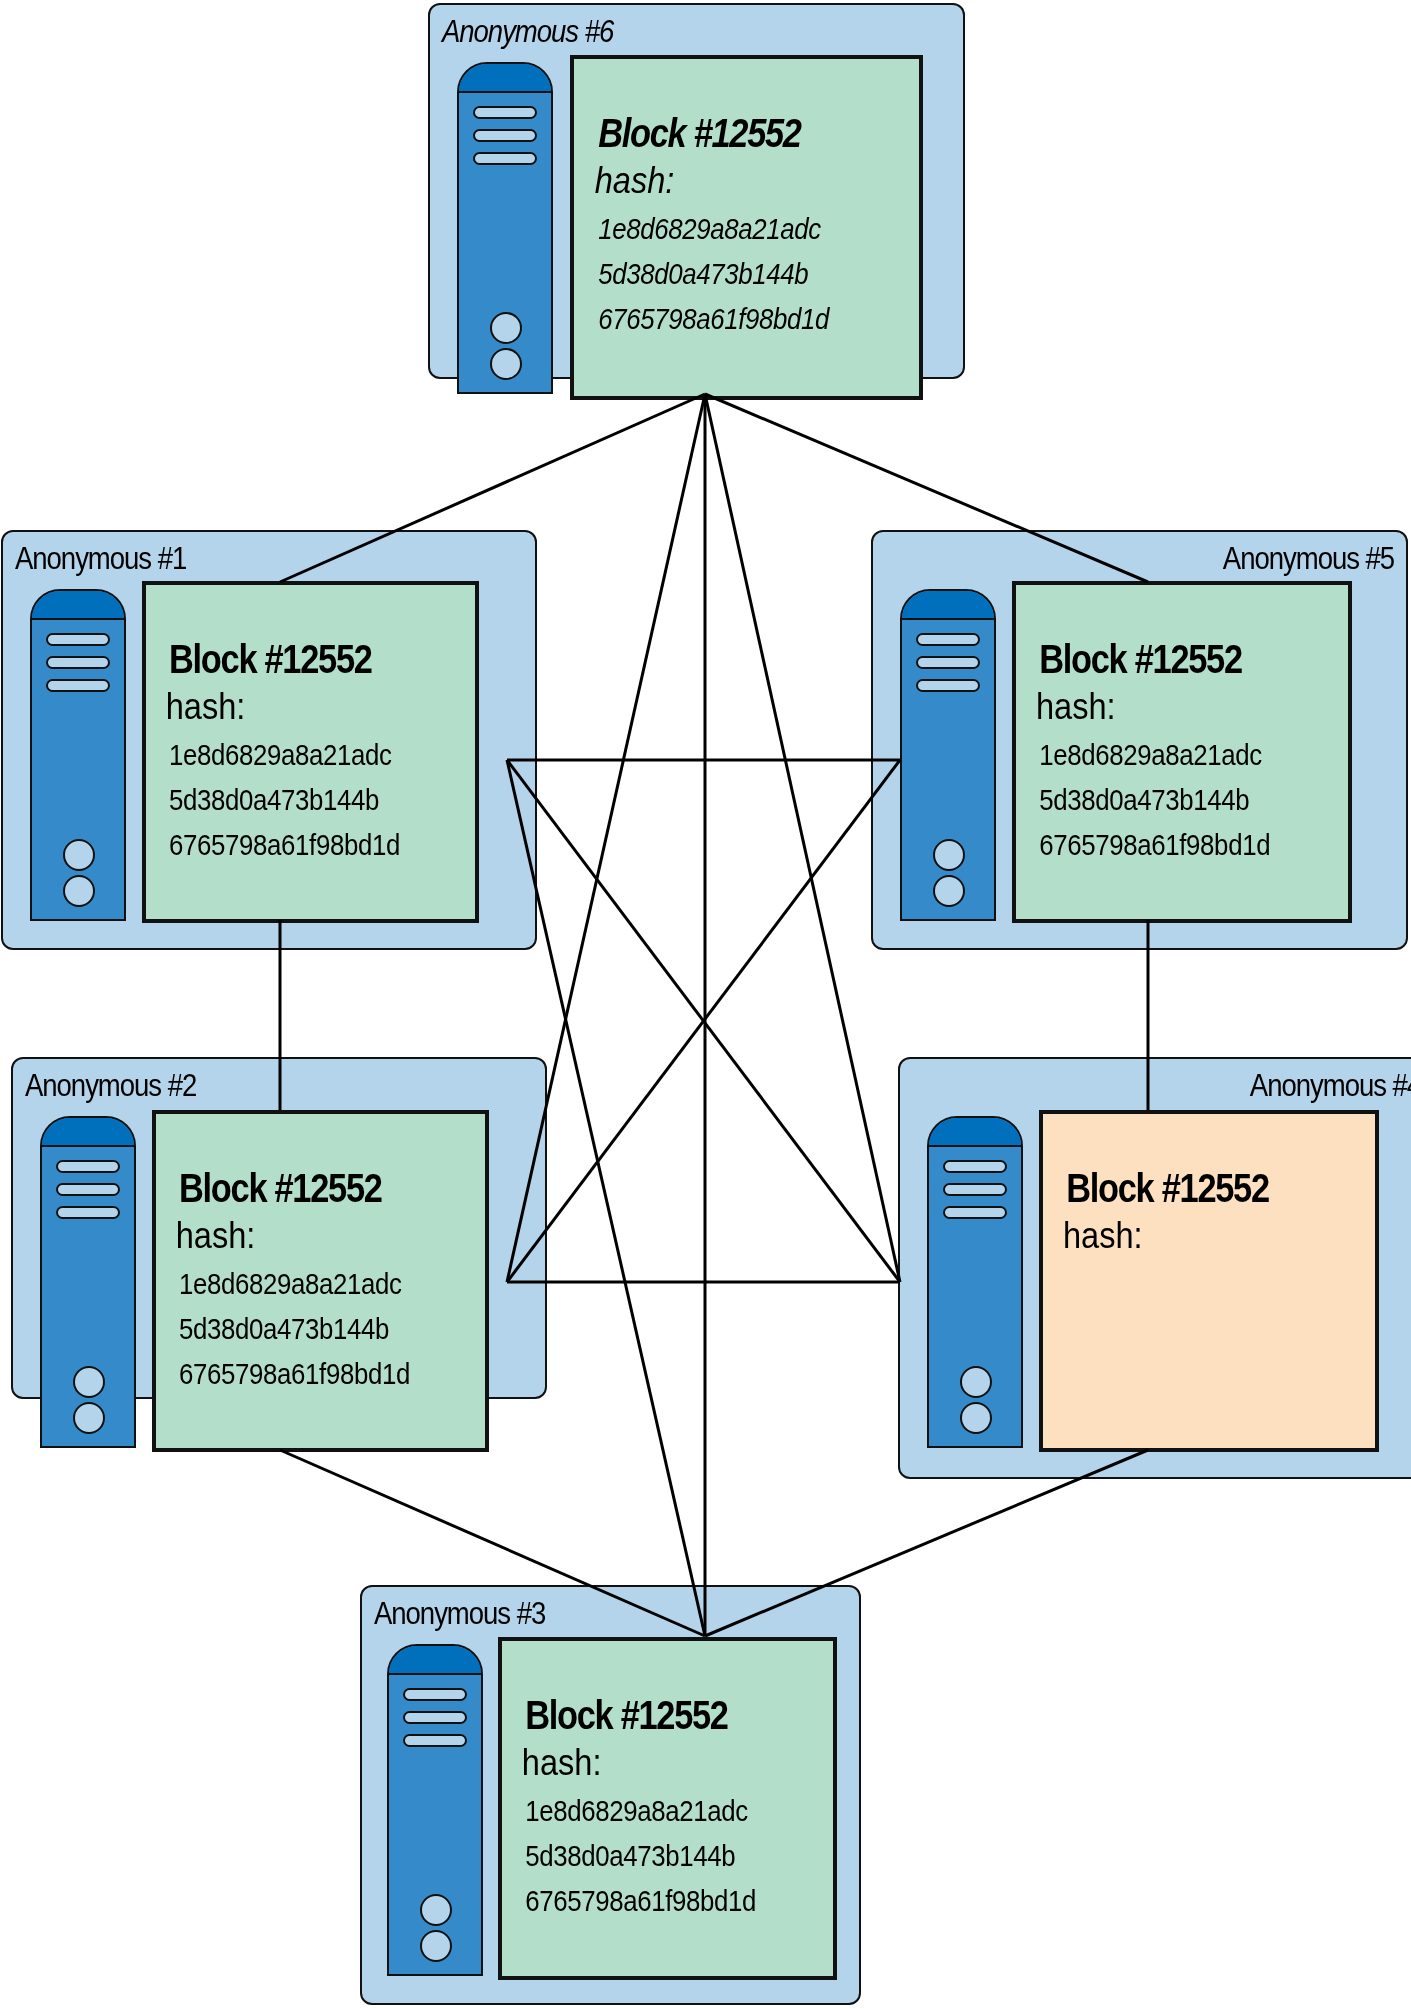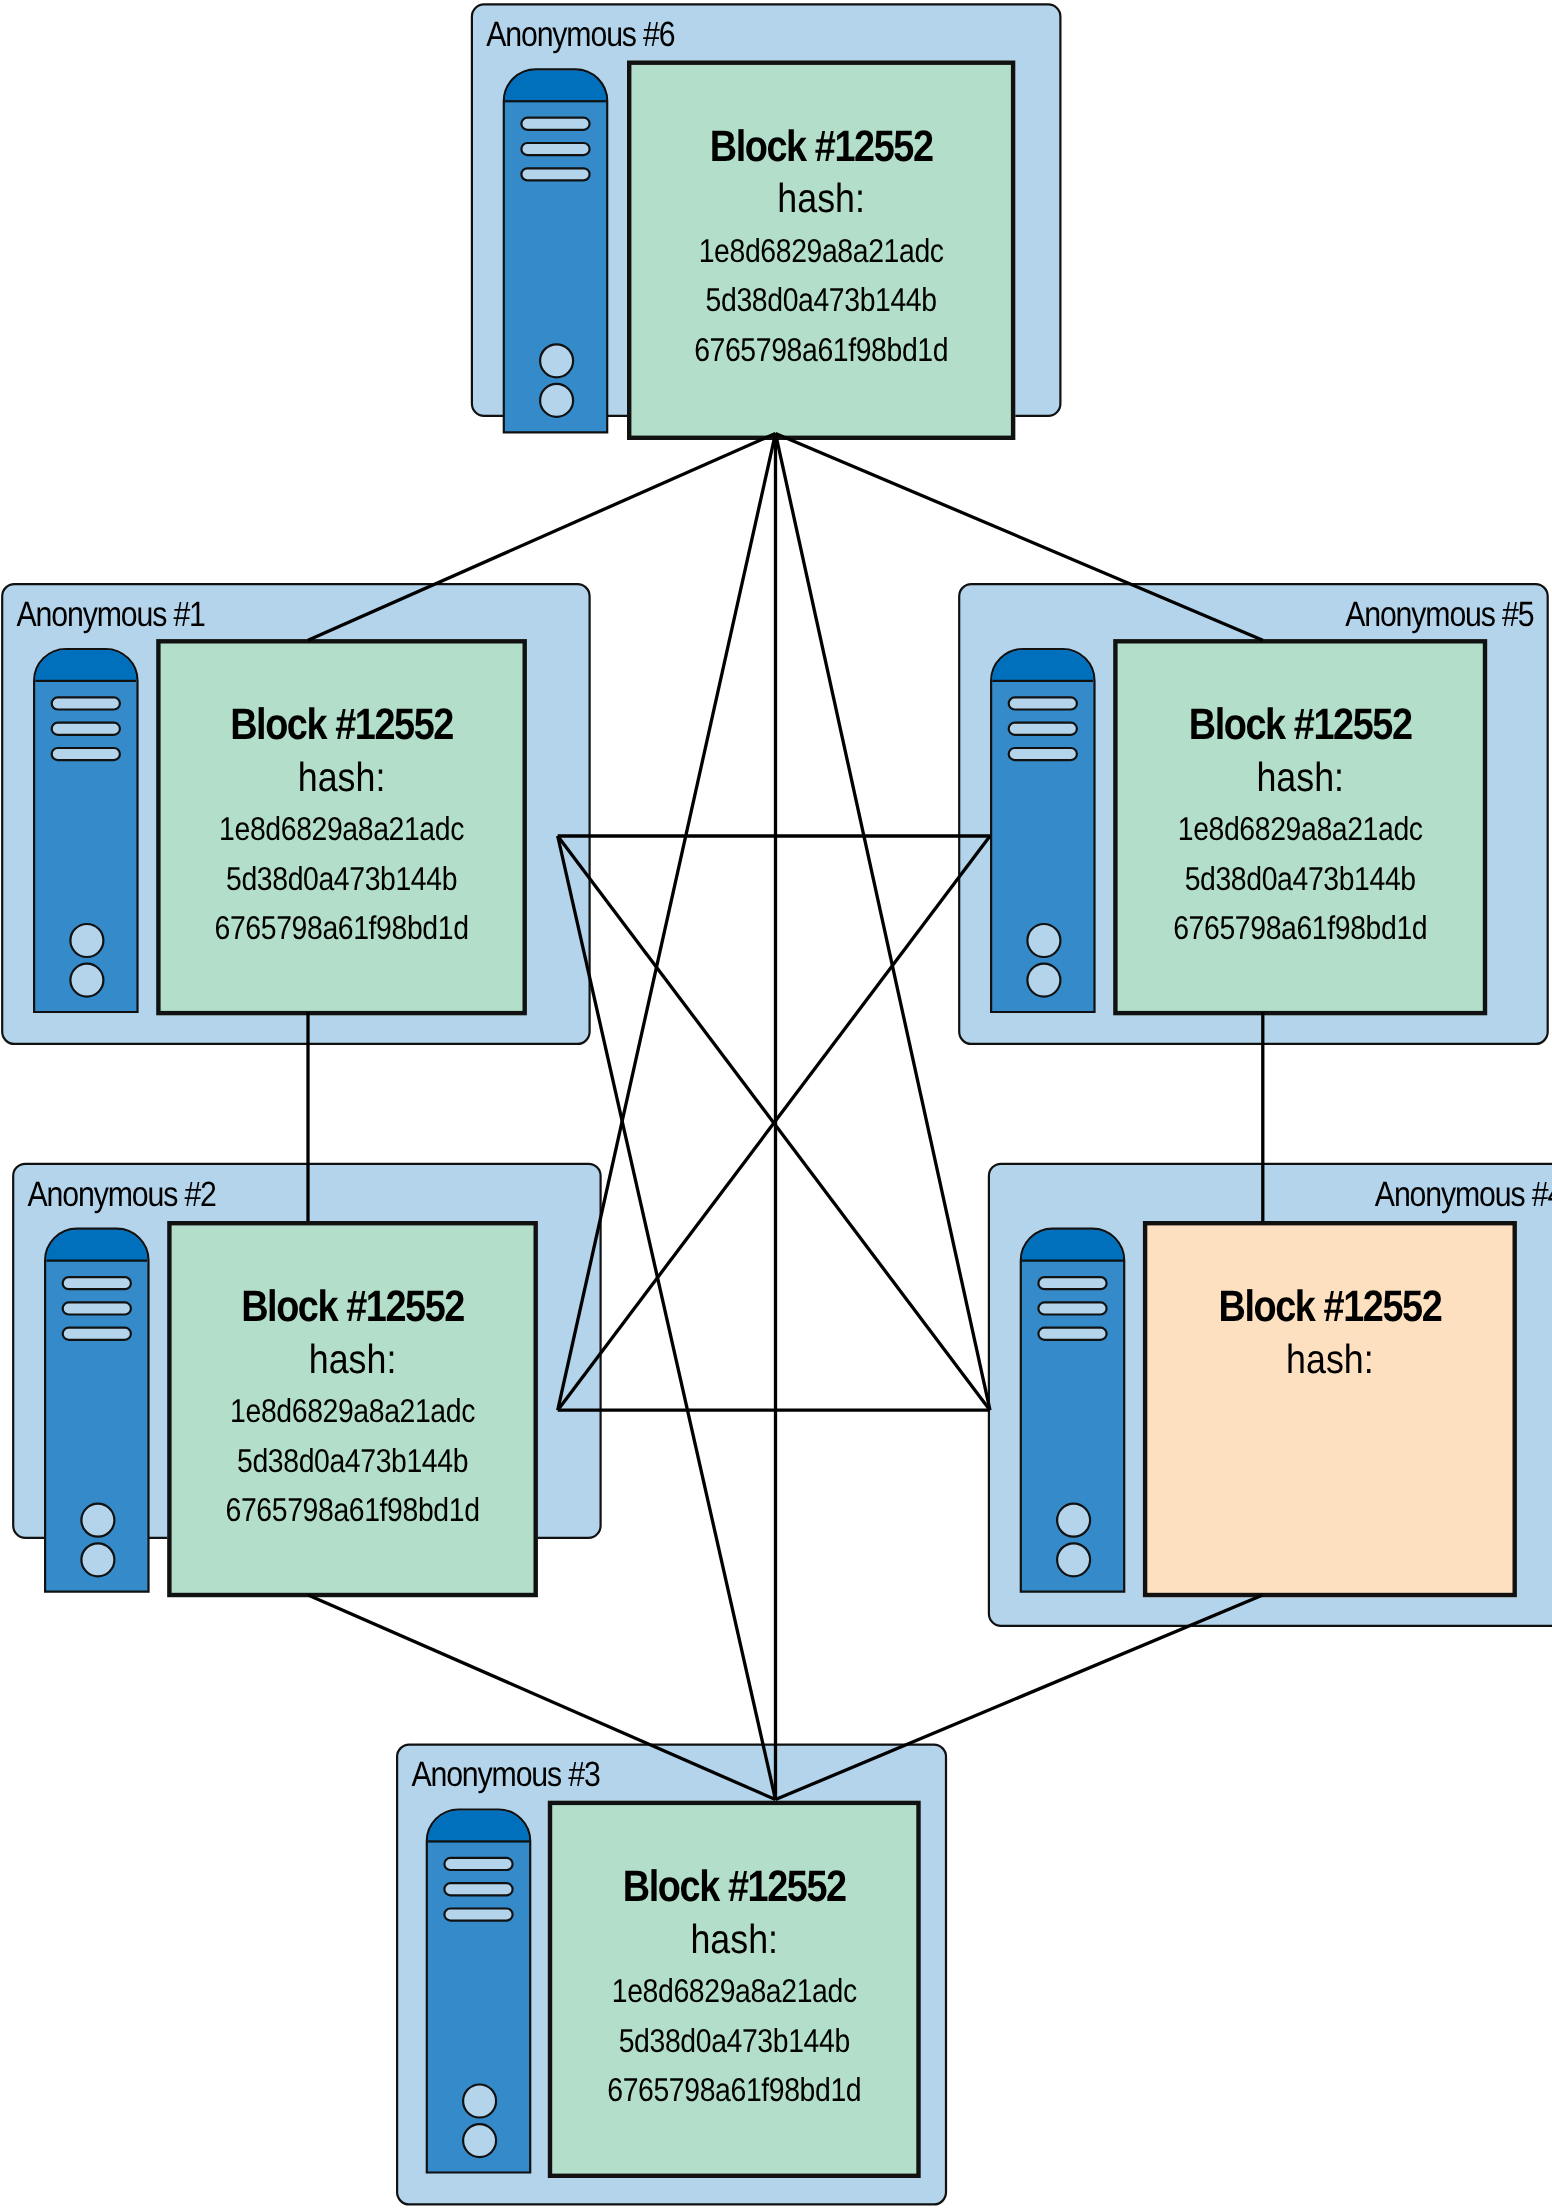--- a/index.html
+++ b/index.html
@@ -7,21 +7,21 @@
          font-family: "Liberation Sans", sans-serif; }
   #links { position: absolute; left: 0; top: 0; width: 1411px; height: 2009px; z-index: 2; pointer-events: none; }
   .node { position: absolute; background: #b3d4ea; border: 2.5px solid #111; border-radius: 12px; box-sizing: border-box; z-index: 1; }
   .node-label { position: absolute; top: 8px; font-family: "Liberation Sans", sans-serif; font-size: 32px; letter-spacing: -1.2px; color: #000; white-space: nowrap; transform: scaleX(0.86); }
   .node-label.left { left: 12px; transform-origin: left center; }
   .node-label.right { right: 12px; transform-origin: right center; }
   .server { position: absolute; width: 96px; height: 332px; background: #358bc9; border: 2.5px solid #111; border-radius: 30px 30px 0 0; box-sizing: border-box; overflow: hidden; z-index: 3; }
   .server-cap { position: absolute; left: 0; right: 0; top: 0; height: 27px; background: #0070bc; border-bottom: 2.5px solid #111; }
   .server-slot { position: absolute; left: 14px; width: 64px; height: 13px; background: #b3d4ea; border: 2.5px solid #111; border-radius: 7px; box-sizing: border-box; }
   .server-led { position: absolute; left: 31px; width: 32px; height: 32px; background: #b3d4ea; border: 2.5px solid #111; border-radius: 50%; box-sizing: border-box; }
-  .block { position: absolute; border: 4px solid #111; box-sizing: border-box; text-align: center; z-index: 3; }
+  .block { position: absolute; border: 4px solid #111; box-sizing: border-box; z-index: 3; }
   .block.ok { background: #b3dfca; }
   .block.bad { background: #fde0c0; }
   .block-title { margin-top: 52px; font-size: 40px; font-weight: bold; letter-spacing: -1.5px; color: #000; transform: scaleX(0.86); }
   .block-hash-label { margin-top: 4px; font-size: 37px; color: #000; transform: scaleX(0.88); }
   .block-hash-line { font-size: 30px; line-height: 45px; color: #000; transform: scaleX(0.86); letter-spacing: -0.4px; }
   .block-hash-lines { margin-top: 4px; }
 </style>
 </head>
 <body>
 
@@ -35,21 +35,21 @@
     <line x1="507" y1="760" x2="900" y2="760" stroke="#000000" stroke-width="3"></line>
     <line x1="507" y1="760" x2="900" y2="1282" stroke="#000000" stroke-width="3"></line>
     <line x1="507" y1="760" x2="705" y2="1636" stroke="#000000" stroke-width="3"></line>
     <line x1="900" y1="760" x2="507" y2="1282" stroke="#000000" stroke-width="3"></line>
     <line x1="1148" y1="920" x2="1148" y2="1110" stroke="#000000" stroke-width="3"></line>
     <line x1="507" y1="1282" x2="900" y2="1282" stroke="#000000" stroke-width="3"></line>
     <line x1="280" y1="1450" x2="705" y2="1636" stroke="#000000" stroke-width="3"></line>
     <line x1="1148" y1="1450" x2="705" y2="1636" stroke="#000000" stroke-width="3"></line>
   </svg>
 
-<div class="node" style="left:428px;top:3px;width:537px;height:376px;">
+<div class="node" style="left:428px;top:3px;width:537px;height:376px;font-style:italic;">
   <div class="node-label left">Anonymous #6</div>
   <div class="server" style="left:27px;top:57px;">
     <div class="server-cap"></div>
     <div class="server-slot" style="top:42px;"></div>
     <div class="server-slot" style="top:65px;"></div>
     <div class="server-slot" style="top:88px;"></div>
     <div class="server-led" style="top:248px;"></div>
     <div class="server-led" style="top:284px;"></div>
   </div>
   <div class="block ok" style="left:140px;top:50px;width:353px;height:345px;">

